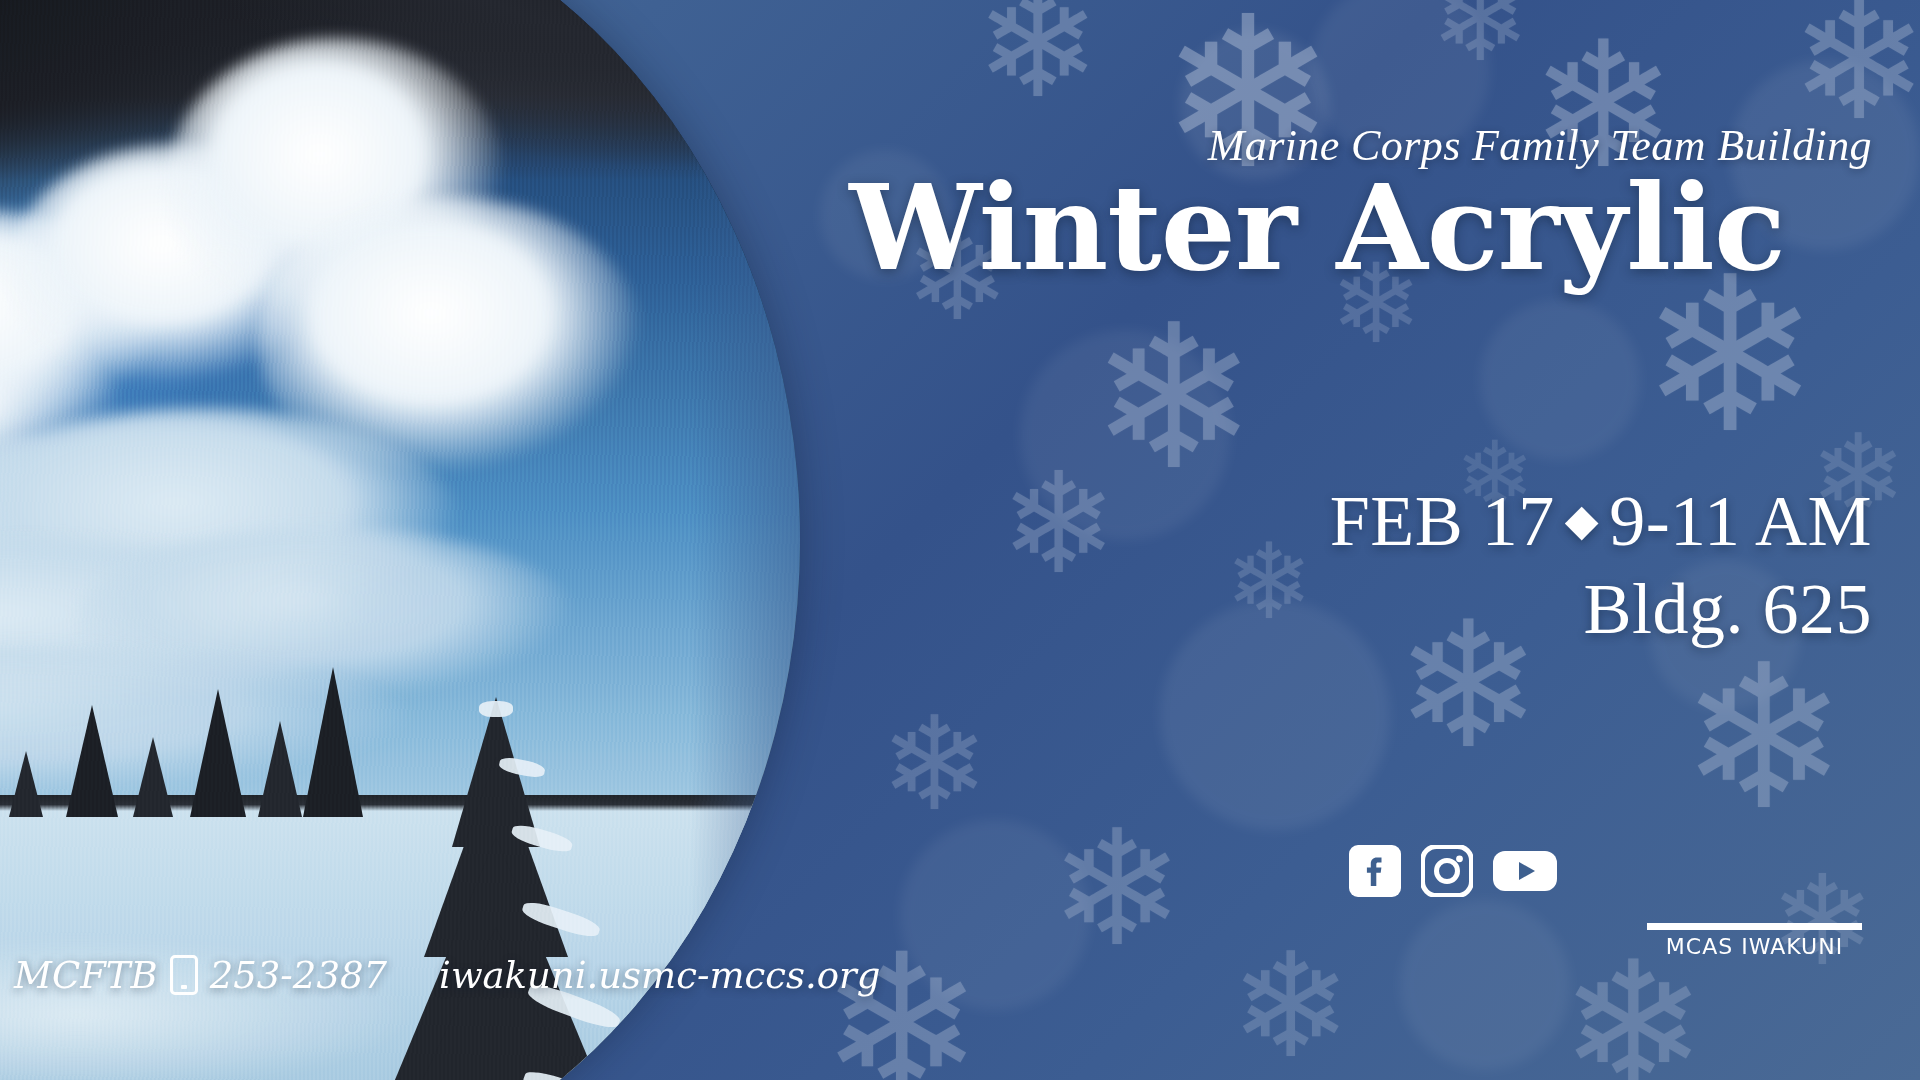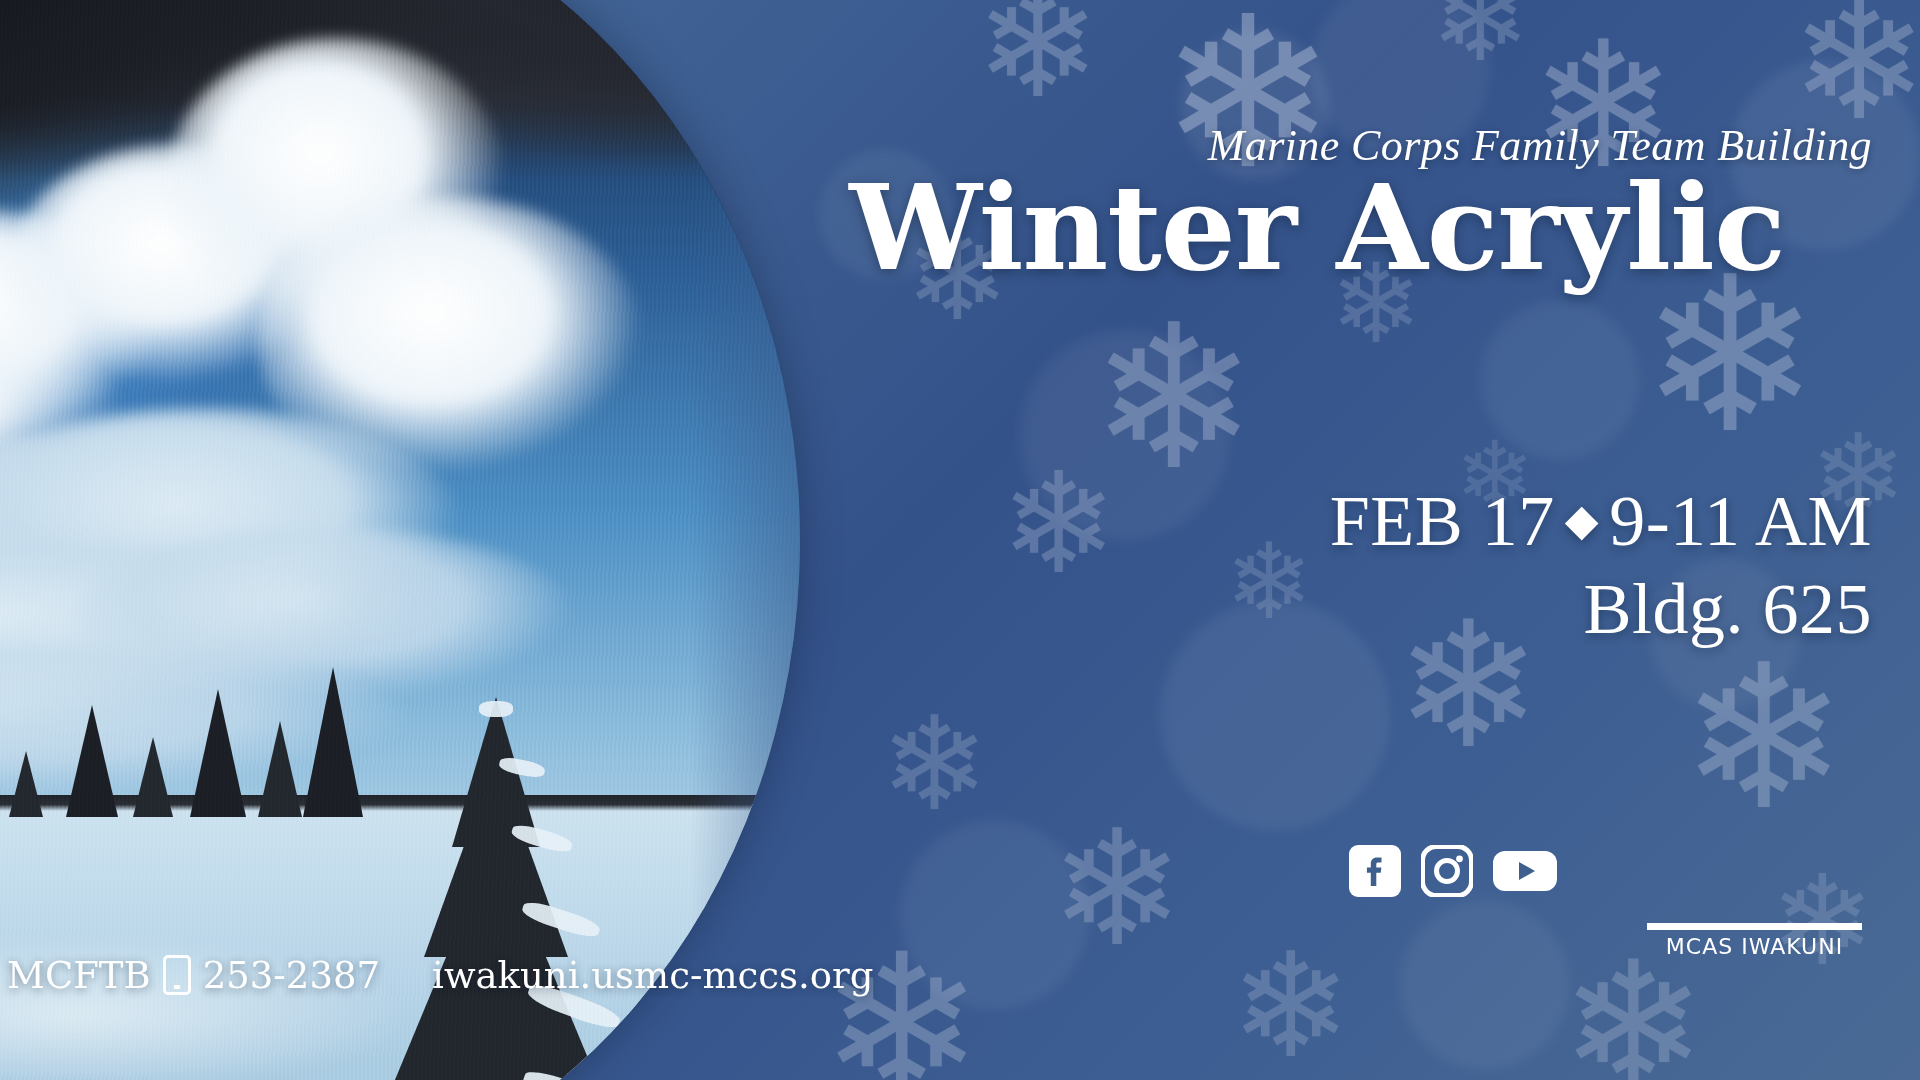--- a/index.html
+++ b/index.html
@@ -110,21 +110,21 @@
 
   .social{position:absolute;right:375px;top:845px;display:flex;gap:20px;align-items:center;}
   .si{width:52px;height:52px;display:block;}
 
   .footer{
     position:absolute;left:0;right:0;top:930px;height:90px;
     display:flex;align-items:center;
   }
   .fmeta{display:flex;align-items:center;gap:52px;
     font-size:37px;color:#ffffff;font-family:"DejaVu Serif","Liberation Serif",serif;
-    text-shadow:0 2px 8px rgba(10,24,44,.45);margin-left:7px;}
+    text-shadow:0 2px 8px rgba(10,24,44,.45);margin-left:14px;font-style:italic;}
   .phone-row{display:flex;align-items:center;gap:12px;}
   .phone-ico{width:22px;height:34px;border:3px solid #fff;border-radius:5px;position:relative;display:inline-block;}
   .phone-ico::after{content:"";position:absolute;left:50%;bottom:3px;transform:translateX(-50%);
       width:6px;height:4px;background:#fff;border-radius:1px;}
 
   .mccs{position:absolute;right:58px;top:-12px;width:215px;text-align:center;color:#fff;}
   .mccs-mark{display:flex;align-items:center;justify-content:center;gap:2px;
      font-family:"DejaVu Sans","Liberation Sans",sans-serif;font-weight:700;
      font-size:56px;letter-spacing:-2px;line-height:1;}
   .mccs-rule{height:7px;background:#fff;margin:5px 0 4px;}

